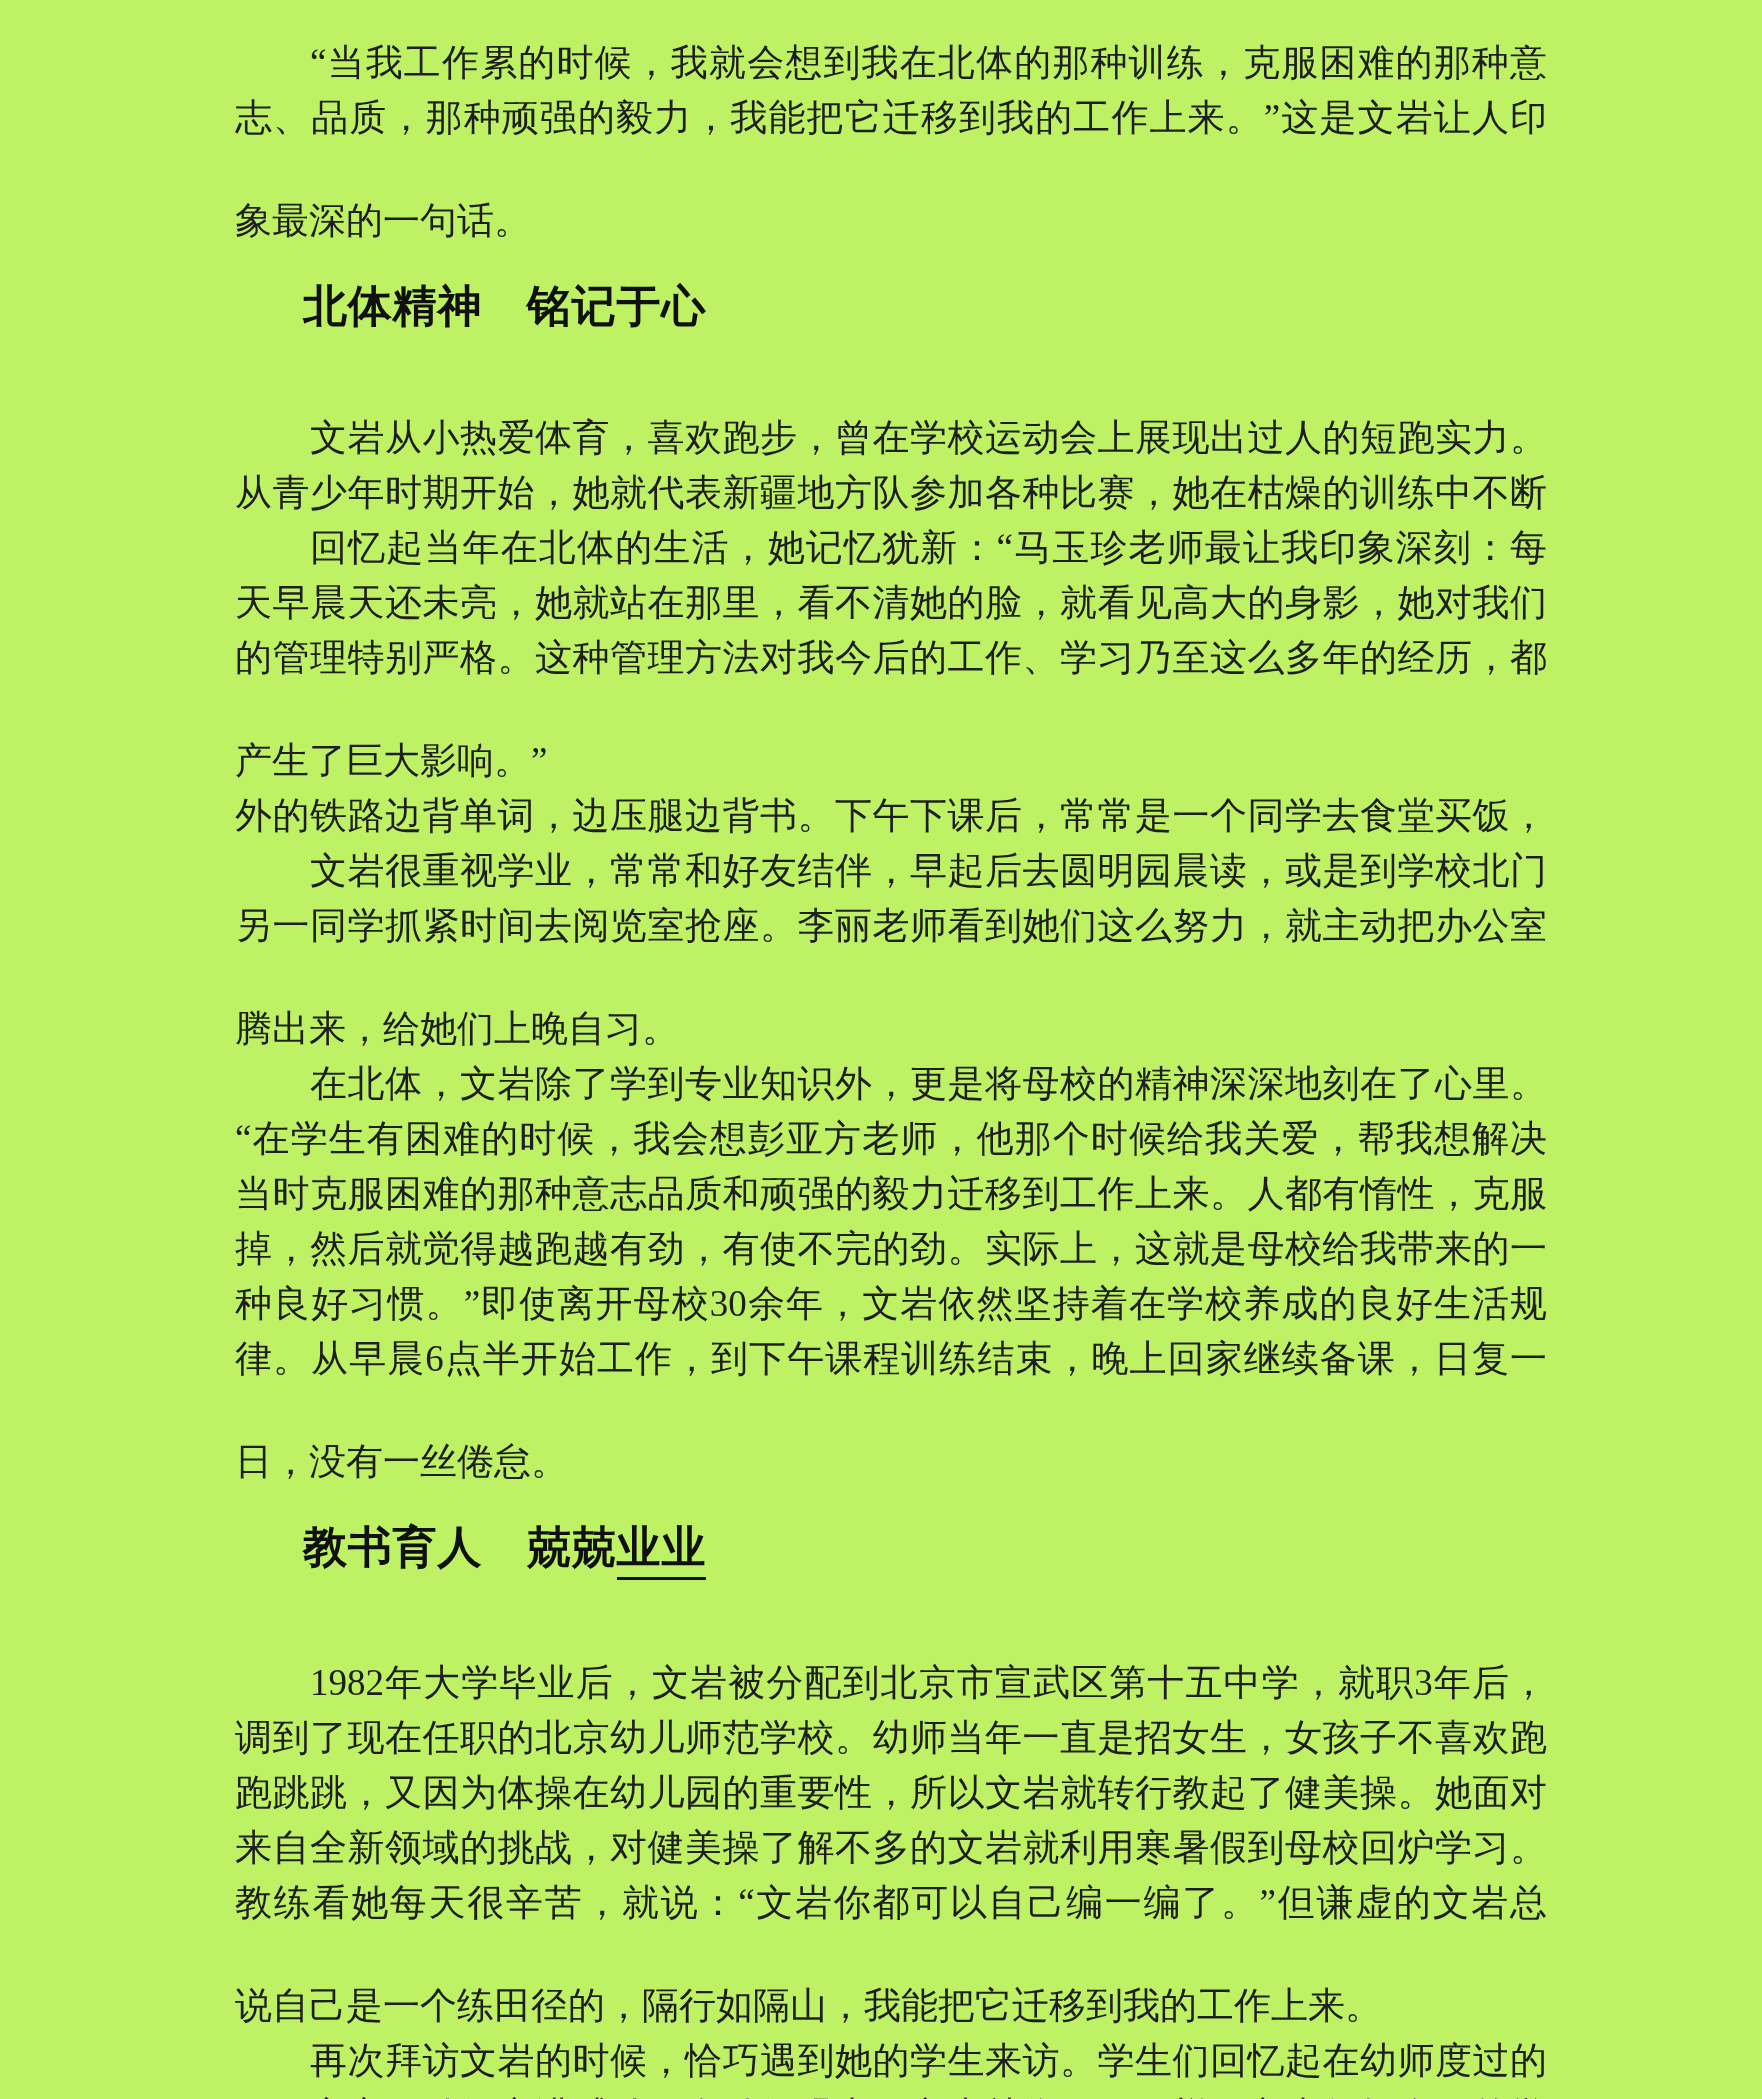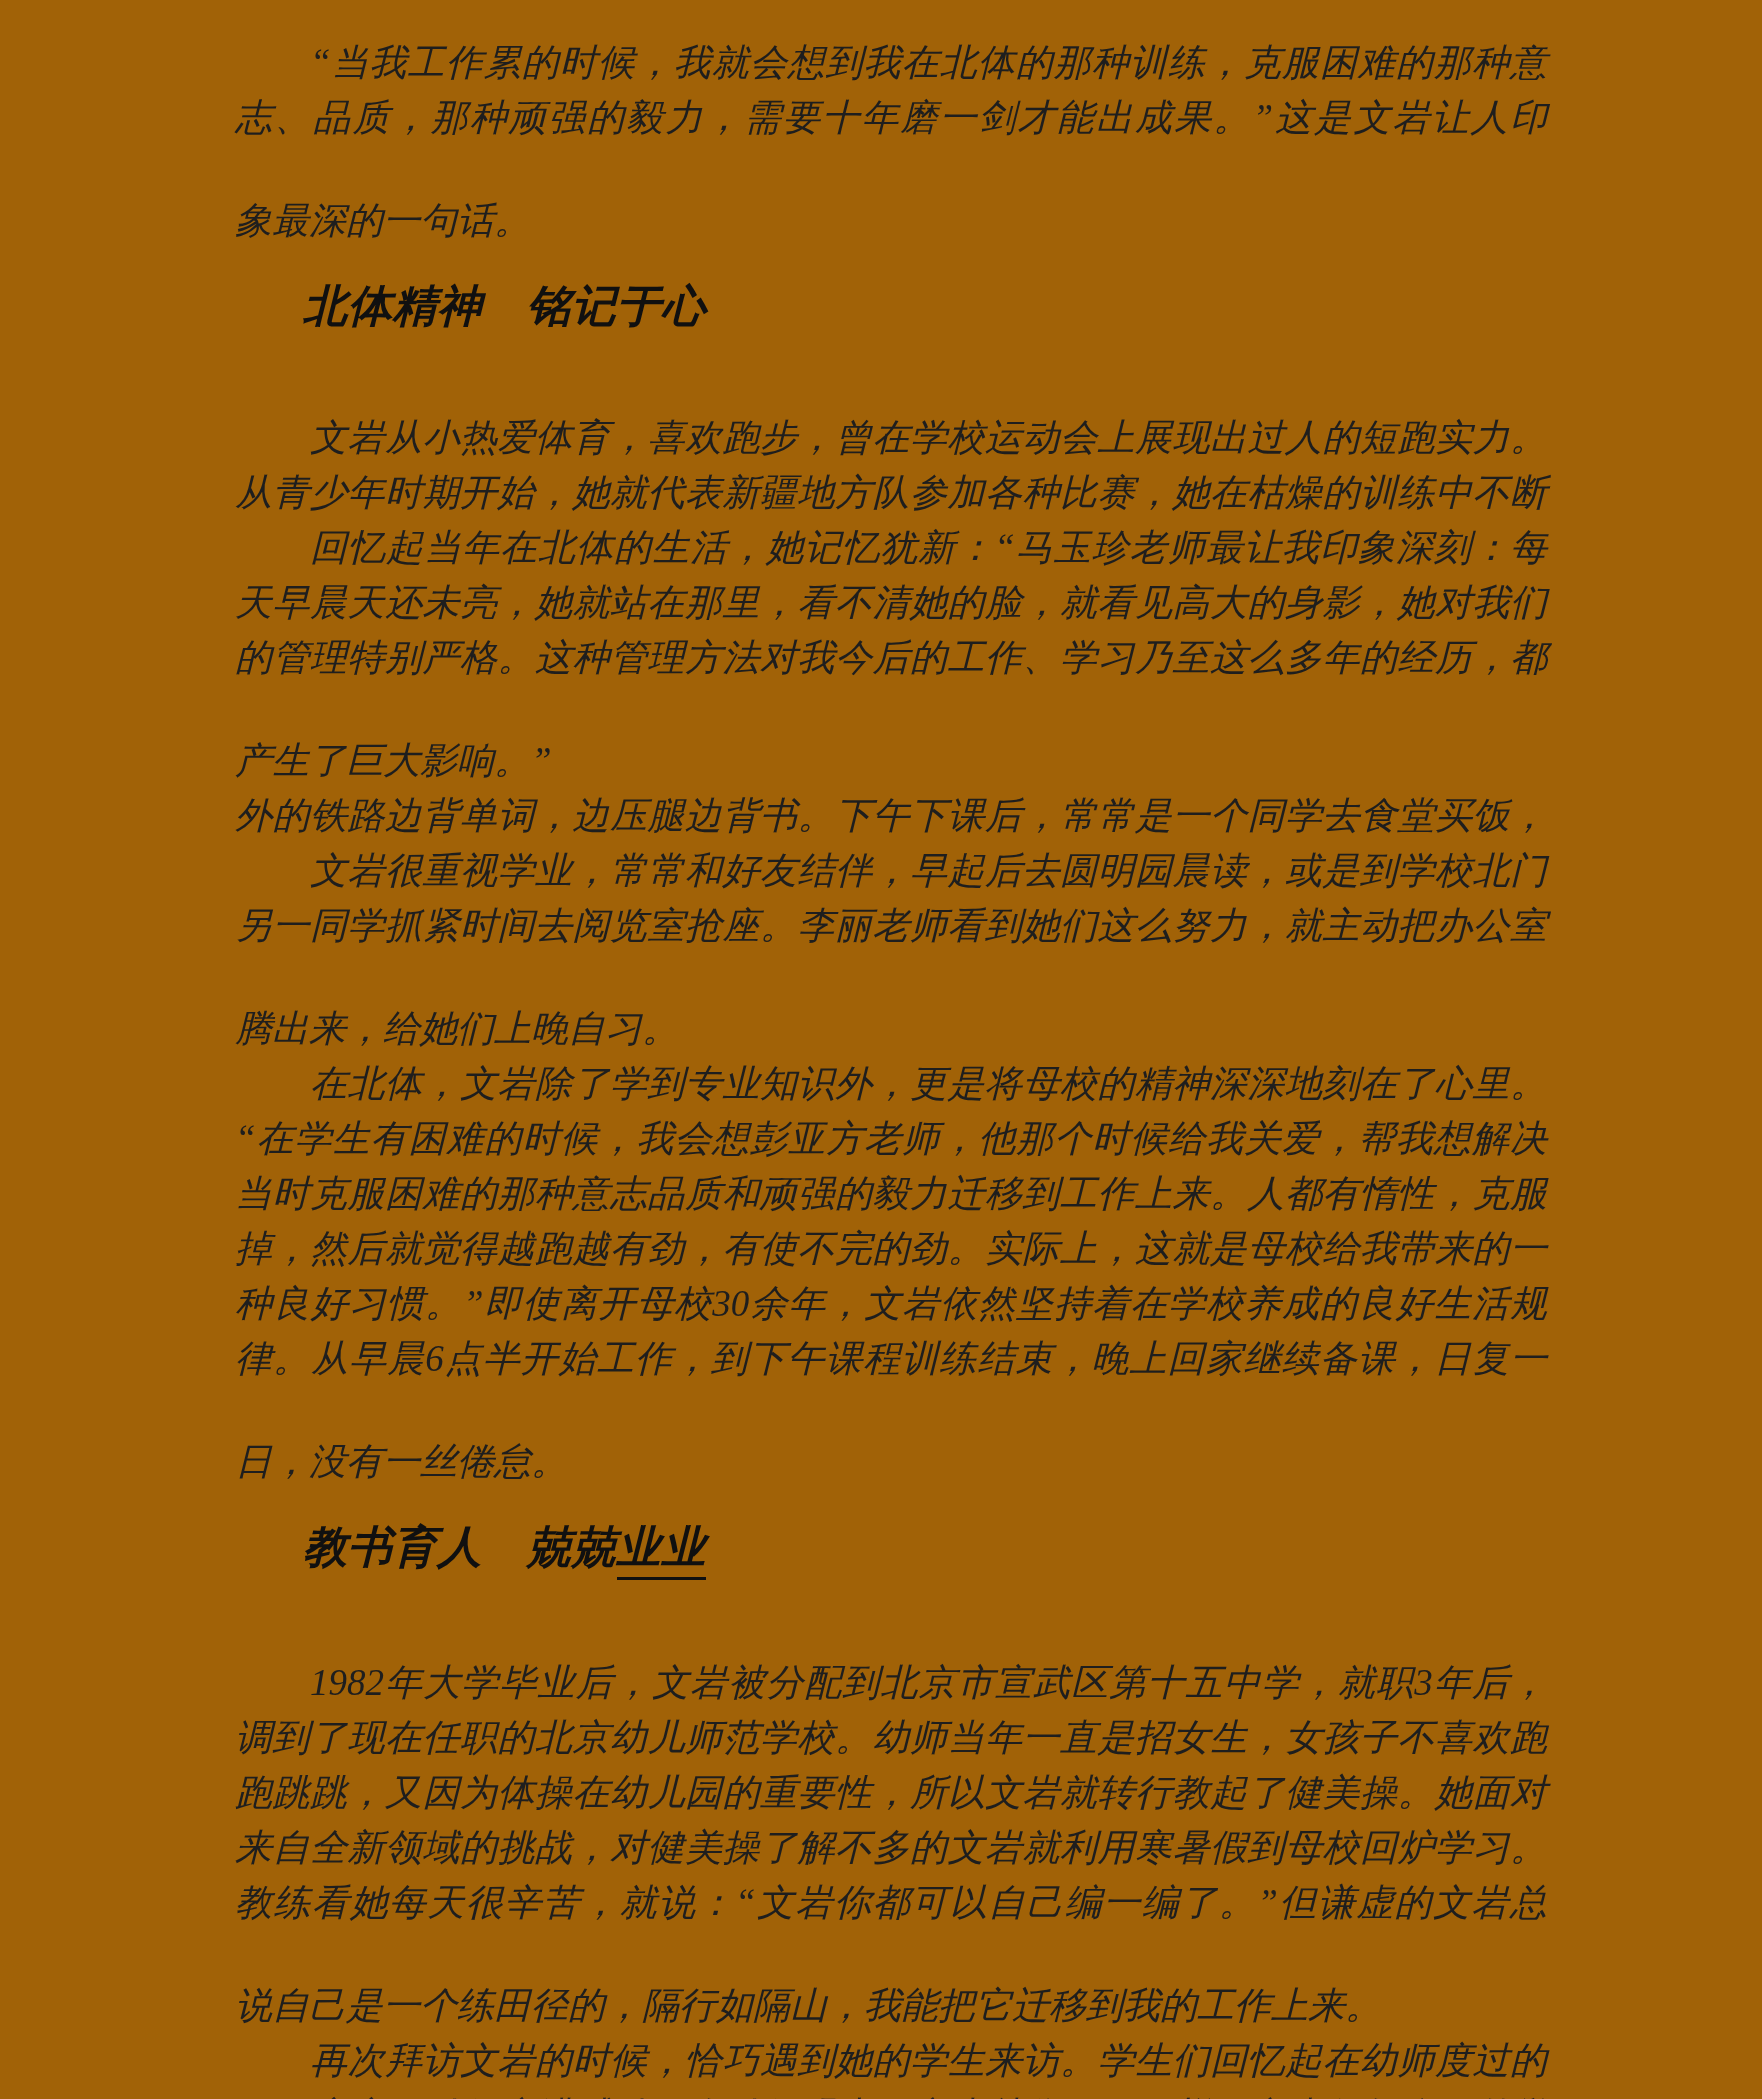--- a/index.html
+++ b/index.html
@@ -4,25 +4,24 @@
 <style>
   html, body {
     margin: 0;
     padding: 0;
     background: #ffffff;
   }
   .page {
     position: relative;
     width: 1762px;
     height: 2099px;
-    background: #a16207;
+    background: #bef264;
     box-sizing: border-box;
     padding: 35px 215px 0 235px;
     overflow: hidden;
-    font-style: italic;
   }
   .article {
     width: 1312px;
   }
   .line {
     font-family: "Liberation Serif", "DejaVu Serif", serif;
     font-size: 37px;
     line-height: 55px;
     color: #1e1e1e;
     width: 100%;
@@ -56,21 +55,21 @@
     line-height: 51px;
   }
 </style>
 </head>
 <body>
 
 <div class="page">
   <div class="article">
       <div class="paragraph">
         <div class="line full first">“当我工作累的时候，我就会想到我在北体的那种训练，克服困难的那种意</div>
-        <div class="line full">志、品质，那种顽强的毅力，需要十年磨一剑才能出成果。”这是文岩让人印</div>
+        <div class="line full">志、品质，那种顽强的毅力，我能把它迁移到我的工作上来。”这是文岩让人印</div>
         <div class="line short">象最深的一句话。</div>
       </div>
       <div class="heading"><span>北体精神　铭记于心</span></div>
       <div class="paragraph">
         <div class="line full first">文岩从小热爱体育，喜欢跑步，曾在学校运动会上展现出过人的短跑实力。</div>
         <div class="line full">从青少年时期开始，她就代表新疆地方队参加各种比赛，她在枯燥的训练中不断</div>
       </div>
       <div class="paragraph">
         <div class="line full first">回忆起当年在北体的生活，她记忆犹新：“马玉珍老师最让我印象深刻：每</div>
         <div class="line full">天早晨天还未亮，她就站在那里，看不清她的脸，就看见高大的身影，她对我们</div>

